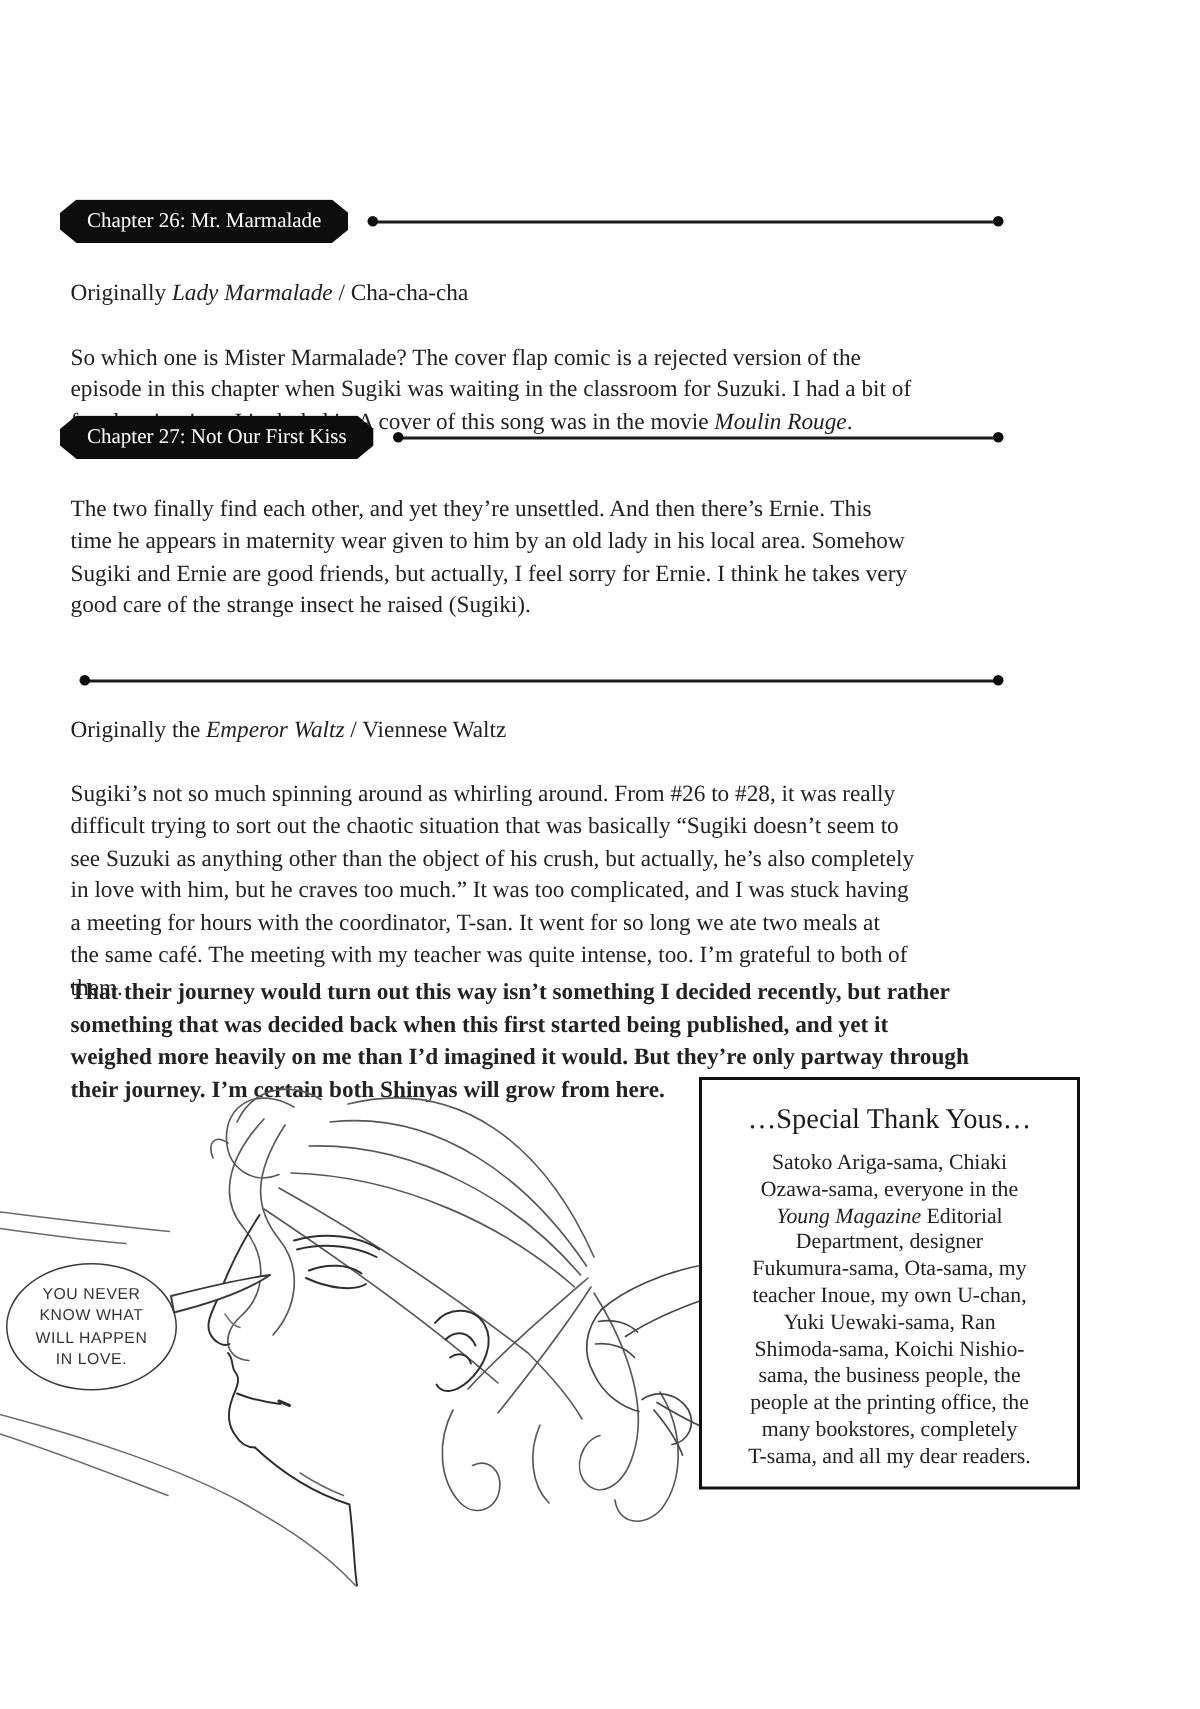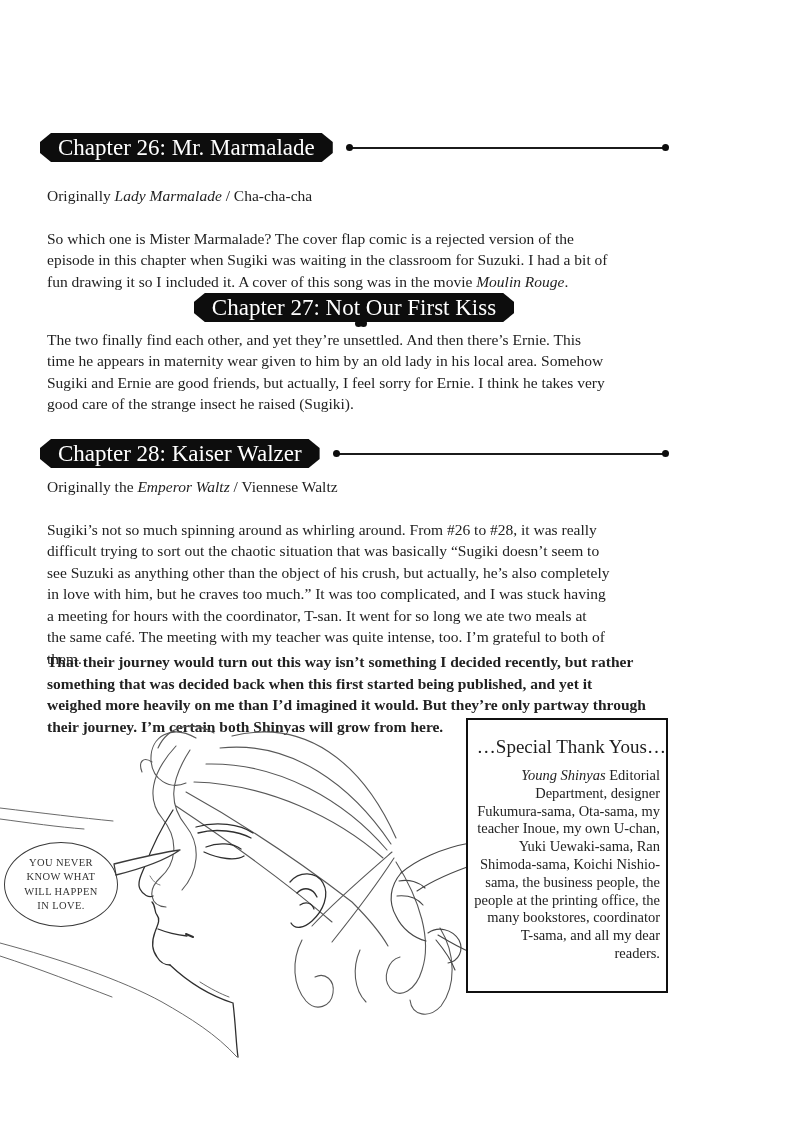--- a/index.html
+++ b/index.html
@@ -13,21 +13,21 @@
     background:#ffffff; overflow:hidden;
     color:#1c1c1c;
   }
   
   .chapter-head {
     position:absolute; left:40px; width:628px; height:29px;
     display:flex; align-items:center;
   }
   .chapter-tag {
     background:#0d0d0d; color:#ffffff;
-    font-size:23px; line-height:29px; height:29px;
+    font-size:14px; line-height:29px; height:29px;
     padding:0 18px; white-space:nowrap;
     clip-path:polygon(11px 0, calc(100% - 11px) 0, 100% 9px, 100% calc(100% - 9px),
                       calc(100% - 11px) 100%, 11px 100%, 0 calc(100% - 9px), 0 9px);
   }
   .chapter-rule {
     flex:1; height:2px; background:#1b1b1b; margin-left:14px; position:relative;
   }
   .chapter-rule::before, .chapter-rule::after {
     content:""; position:absolute; top:-2.5px;
     width:7px; height:7px; border-radius:50%; background:#0d0d0d;
@@ -38,44 +38,44 @@
   .text-block {
     position:absolute; left:47px; width:640px;
     font-size:15.5px; line-height:21.5px; color:#222222;
     white-space:pre-line;
   }
   .text-block i, .thanks-body i, .origin-line i { font-style:italic;margin-top:48px; }
   .origin-line { white-space:pre-line; }
 
   
   .thanks-box {
-    position:absolute; left:466px; top:718px; width:202px; height:275px;
+    position:absolute; left:466px; top:718px; width:254px; height:275px;
     background:#ffffff; border:2.5px solid #101010;
-    box-sizing:border-box; text-align:right;
+    box-sizing:border-box; text-align:center;
   }
   .thanks-title {
     margin-top:16px; font-size:19px; color:#1c1c1c;
   }
   .thanks-body {
     margin-top:9px; font-size:14.5px; line-height:17.8px; color:#222222;
     white-space:pre-line; padding:0 6px;
   }
 
   
   .sketch-svg { position:absolute; left:0; top:700px; }
 
   
   .speech-bubble {
     position:absolute; left:4px; top:842px; width:114px; height:85px;
     border:1.4px solid #3a3a3a; border-radius:50%;
     background:#ffffff; box-sizing:border-box; z-index:3;
     display:flex; align-items:center; justify-content:center; text-align:center;
   }
   .speech-bubble-text {
-    font-family:Liberation Serif, serif;
+    font-family:Liberation Sans, sans-serif;
     font-size:10.5px; line-height:14.5px; letter-spacing:0.4px;
     color:#333333; white-space:pre-line;
   }
   .bubble-tail { position:absolute; left:112px; top:848px; z-index:4; }
 </style>
 </head>
 <body>
 
 <div class="page">
 
@@ -83,33 +83,32 @@
     <div class="chapter-tag">Chapter 26: Mr. Marmalade</div>
     <div class="chapter-rule"></div>
   </div>
   <div class="text-block" style="top:163px;">
     <div class="origin-line"><span>Originally </span><i>Lady Marmalade</i><span> / Cha-cha-cha</span></div>
     <div><span>So which one is Mister Marmalade? The cover flap comic is a rejected version of the
 episode in this chapter when Sugiki was waiting in the classroom for Suzuki. I had a bit of
 fun drawing it so I included it. A cover of this song was in the movie </span><i>Moulin Rouge</i><span>.</span></div>
   </div>
 
-  <div class="chapter-head" style="top:293px;flex-direction:column;">
+  <div class="chapter-head" style="top:277px;">
     <div class="chapter-tag">Chapter 27: Not Our First Kiss</div>
     <div class="chapter-rule"></div>
   </div>
   <div class="text-block" style="top:307px;">
     <div><span>The two finally find each other, and yet they’re unsettled. And then there’s Ernie. This
 time he appears in maternity wear given to him by an old lady in his local area. Somehow
 Sugiki and Ernie are good friends, but actually, I feel sorry for Ernie. I think he takes very
 good care of the strange insect he raised (Sugiki).</span></div>
   </div>
 
   <div class="chapter-head" style="top:439px;">
-    <div class="chapter-tag">Chapter 28: Kaiser Walzer</div>
     <div class="chapter-rule"></div>
   </div>
   <div class="text-block" style="top:454px;">
     <div class="origin-line"><span>Originally the </span><i>Emperor Waltz</i><span> / Viennese Waltz</span></div>
     <div><span>Sugiki’s not so much spinning around as whirling around. From #26 to #28, it was really
 difficult trying to sort out the chaotic situation that was basically “Sugiki doesn’t seem to
 see Suzuki as anything other than the object of his crush, but actually, he’s also completely
 in love with him, but he craves too much.” It was too complicated, and I was stuck having
 a meeting for hours with the coordinator, T-san. It went for so long we ate two meals at
 the same café. The meeting with my teacher was quite intense, too. I’m grateful to both of
@@ -180,25 +179,27 @@
   </svg>
   <div class="speech-bubble">
     <div class="speech-bubble-text">YOU NEVER
 KNOW WHAT
 WILL HAPPEN
 IN LOVE.</div>
   </div>
 
   <div class="thanks-box">
     <div class="thanks-title">…Special Thank Yous…</div>
-    <div class="thanks-body"><i>Young Shinyas</i><span> Editorial
+    <div class="thanks-body"><span>Satoko Ariga-sama, Chiaki
+Ozawa-sama, everyone in the
+</span><i>Young Magazine</i><span> Editorial
 Department, designer
 Fukumura-sama, Ota-sama, my
 teacher Inoue, my own U-chan,
 Yuki Uewaki-sama, Ran
 Shimoda-sama, Koichi Nishio-
 sama, the business people, the
 people at the printing office, the
-many bookstores, coordinator
+many bookstores, completely
 T-sama, and all my dear readers.</span></div>
   </div>
 
 </div>
 
 </body></html>

